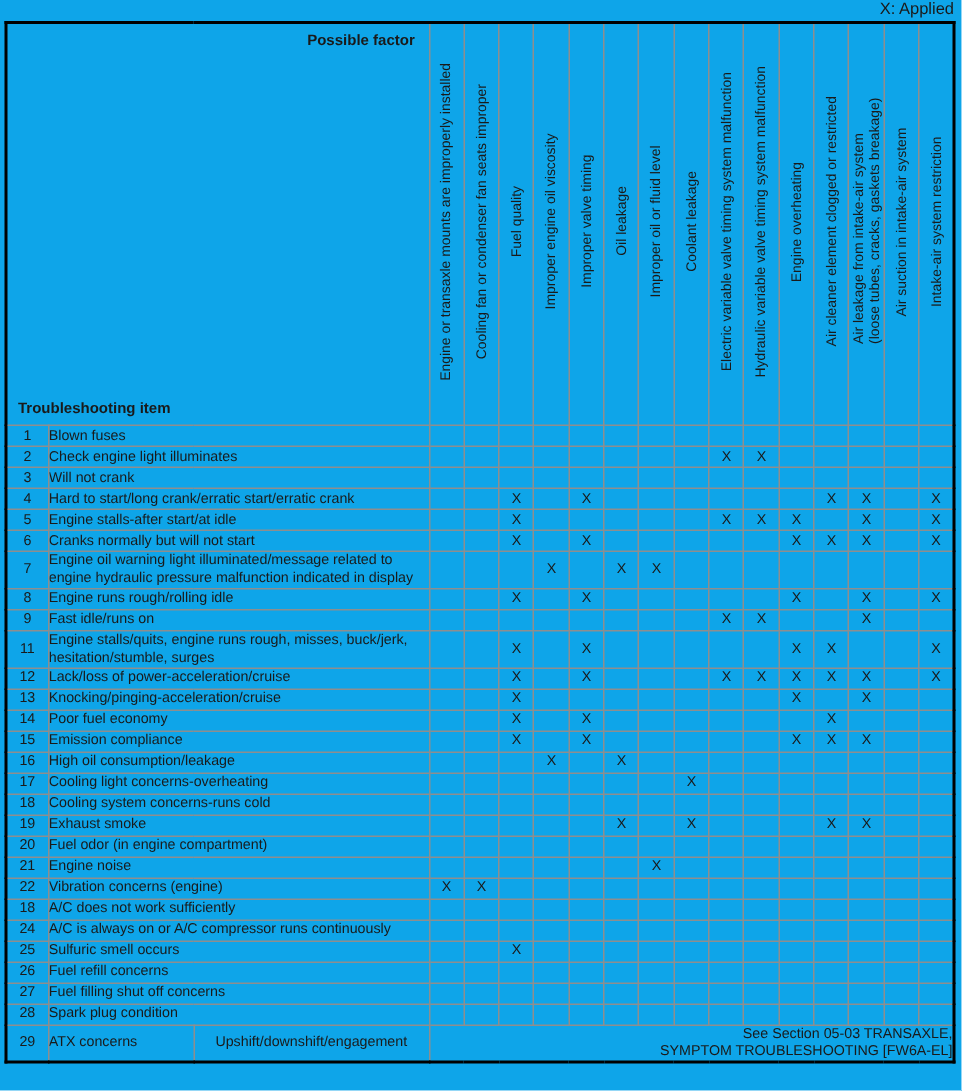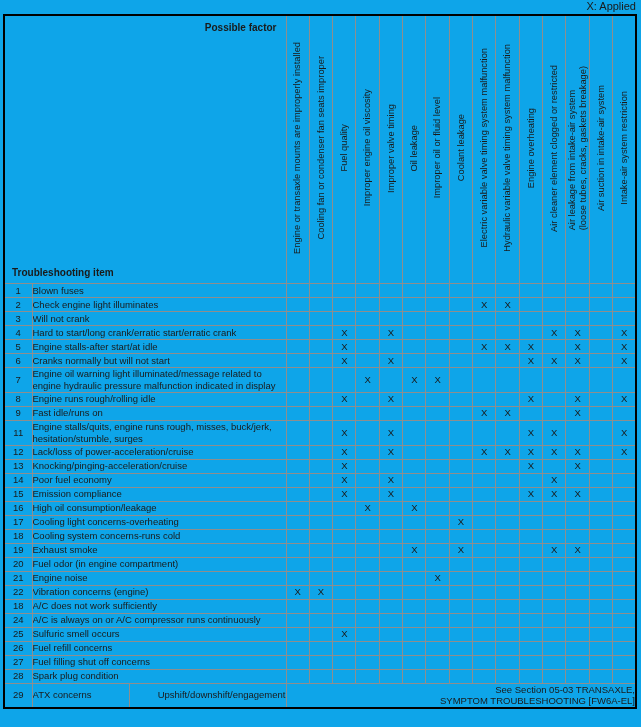--- a/index.html
+++ b/index.html
@@ -69,21 +69,21 @@
     line-height: 1.15;
     font-size: 9.3px;
     text-align: left;
     max-height: 258px;
   }
   
   tr.item-row { height: 14px; }
   td.num { text-align: center; font-size: 9.5px; }
   td.item { text-align: left; padding: 1px 3px 1px 6px; }
   td.mark { text-align: center; font-size: 9.5px; }
-  td.subitem { text-align: right; padding: 1px 2px; }
+  td.subitem { text-align: center; padding: 1px 2px; }
   td.note {
     text-align: right;
     white-space: pre-line;
     font-size: 9.5px;
     line-height: 1.3;
     padding: 1px 2px;
   }
   tr.atx-row { height: 16px; }
 </style>
 </head>

